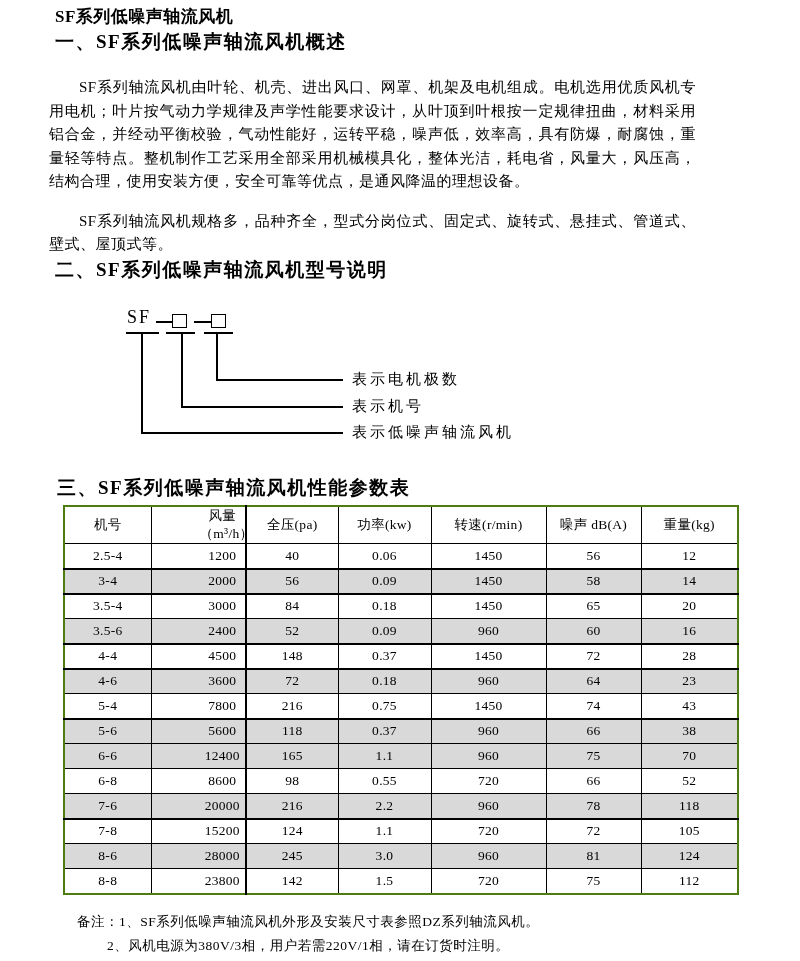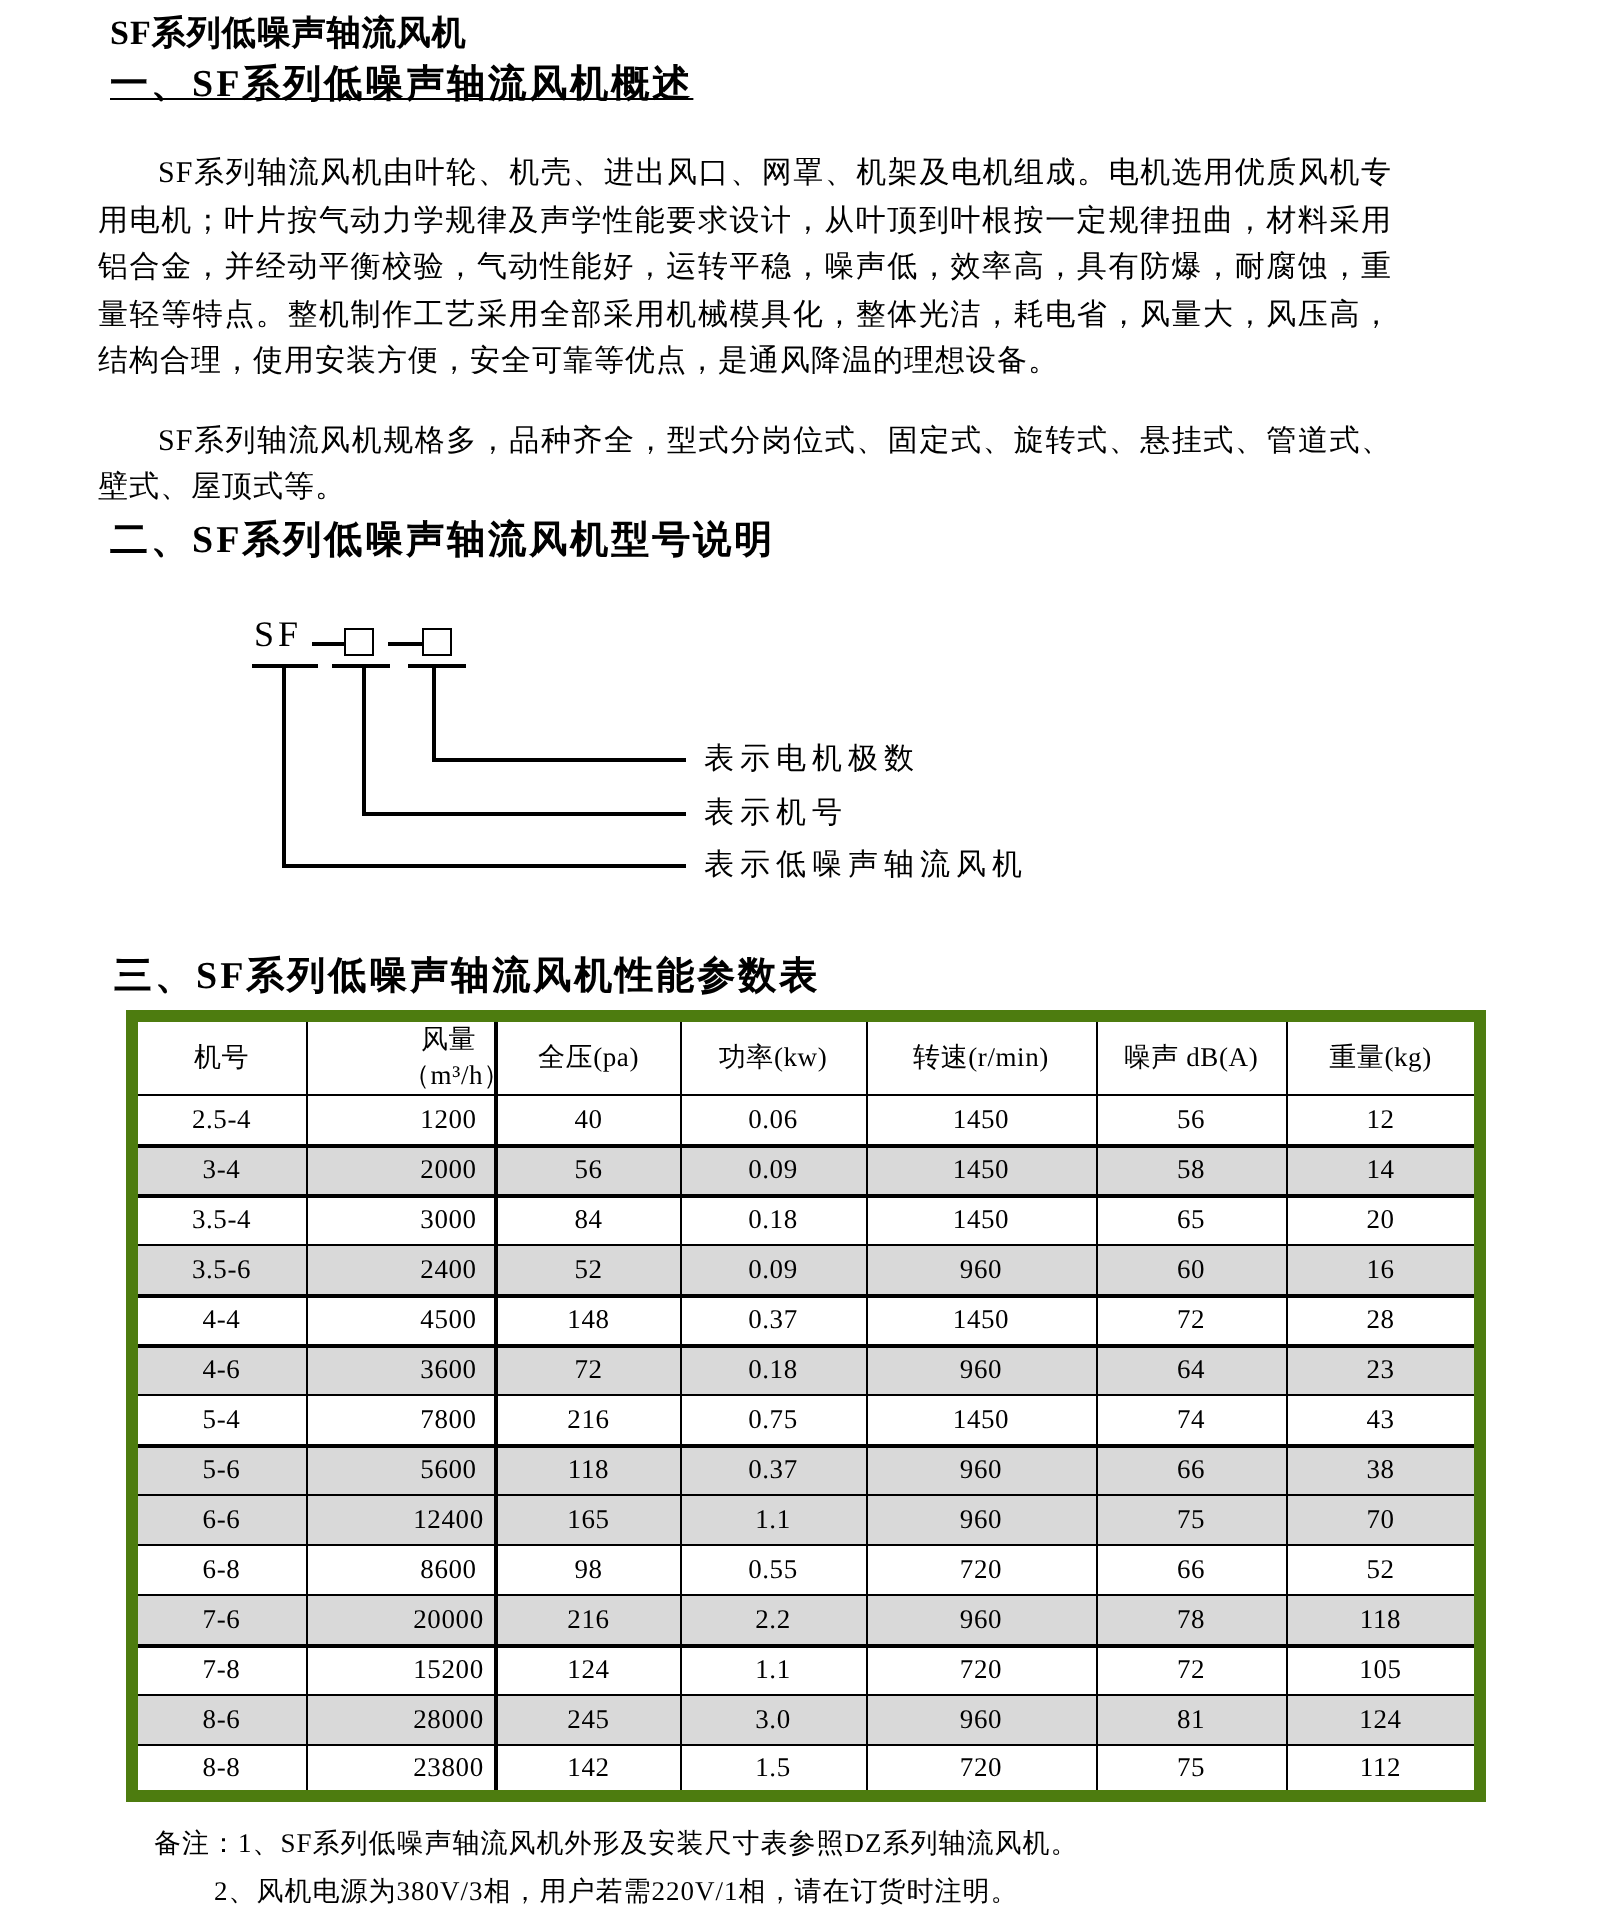--- a/index.html
+++ b/index.html
@@ -3,37 +3,37 @@
 <meta charset="utf-8">
 <style>
   html,body { margin:0; padding:0; background:#ffffff; }
   .page {
     position:relative; width:800px; height:961px; background:#ffffff;
     font-family:"Liberation Serif","DejaVu Serif",serif; color:#000;
     overflow:hidden;
   }
   .doc-title { position:absolute; left:55px; top:5px; font-size:17px; font-weight:bold; letter-spacing:.5px; }
   .sec-heading { position:absolute; font-size:19px; font-weight:bold; letter-spacing:1.5px; white-space:nowrap; }
-  #h-overview { left:55px; top:29px;text-decoration:underline; }
+  #h-overview { left:55px; top:29px; }
   #h-model   { left:55px; top:257px; }
   #h-perf    { left:57px; top:475px; }
 
   .body-text { position:absolute; left:33px; top:60px; width:679px; font-size:15px; line-height:23.5px; text-align:justify; }
   .body-text p { margin:16px; text-indent:2em; letter-spacing:.5px; }
 
   
   .diagram { position:absolute; left:0; top:0; width:800px; height:752px; }
   .dline { position:absolute; background:#000; }
   .dbox  { position:absolute; width:13px; height:12px; border:1.5px solid #000; background:#fff; }
   .sf-prefix { position:absolute; left:127px; top:307px; font-size:18px; letter-spacing:2px; }
   .dlabel { position:absolute; font-size:15px; letter-spacing:3px; white-space:nowrap; }
 
   
   .perf-table { position:absolute; left:63px; top:505px; width:674px; border-collapse:collapse;
-                table-layout:fixed; font-size:13.5px; border:6px solid #4d7c0f; }
+                table-layout:fixed; font-size:13.5px; border:2px solid #4d7c0f; }
   .perf-table th, .perf-table td { border:1px solid #000; text-align:center; vertical-align:middle;
                 padding:0; font-weight:normal; letter-spacing:.3px; }
   .perf-table thead tr { height:28px; background:#ffffff; }
   .perf-table tbody tr { height:25px; }
   .perf-table tbody tr.shaded { background:#d9d9d9; }
   .perf-table tr.thick-bottom th, .perf-table tr.thick-bottom td { border-bottom-width:2.5px; }
   .perf-table .thick-right { border-right-width:2.5px;padding-left:48px; }
 
   .notes { position:absolute; left:77px; top:910px; font-size:13.5px; line-height:23.5px; letter-spacing:.5px; }
   .notes .note-line { margin:0; }

